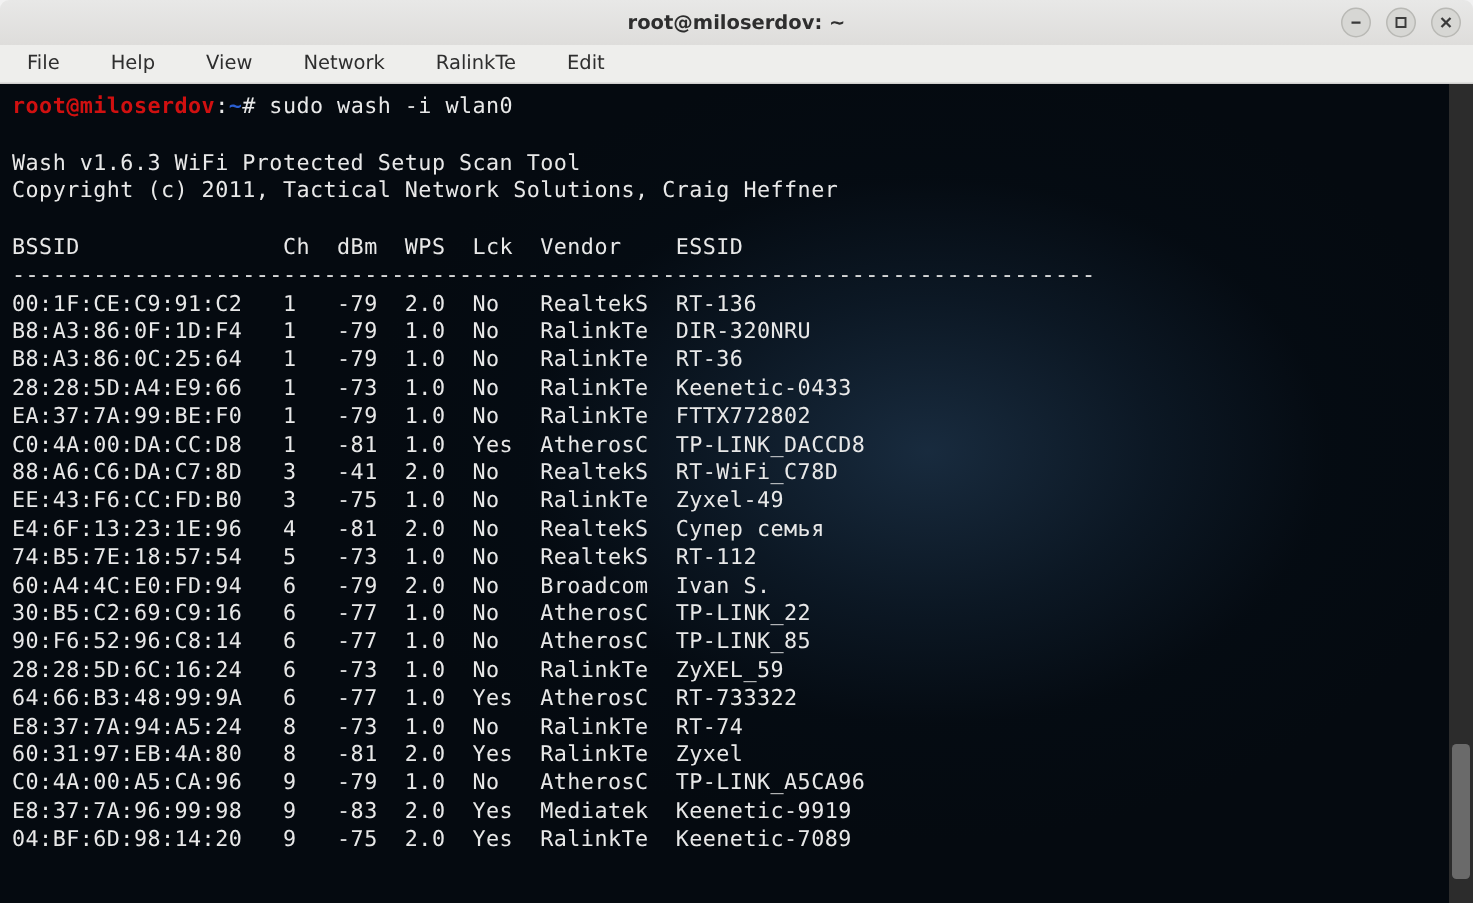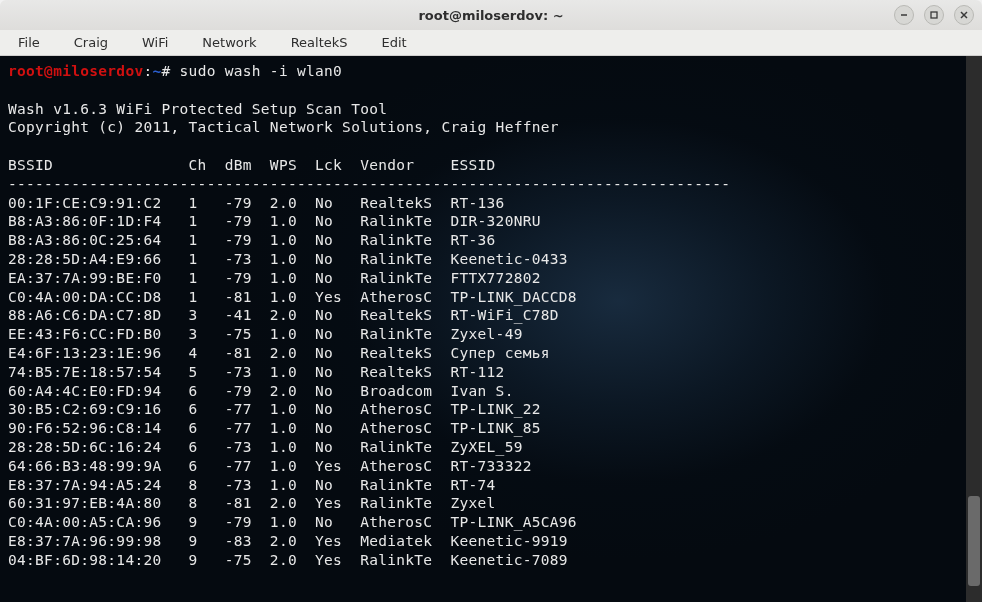--- a/index.html
+++ b/index.html
@@ -136,24 +136,24 @@
       <svg viewBox="0 0 10 10">
           <line x1="2" y1="2" x2="8" y2="8" stroke="#3a3a3a" stroke-width="1.5"></line>
           <line x1="8" y1="2" x2="2" y2="8" stroke="#3a3a3a" stroke-width="1.5"></line>
         </svg>
     </div>
   </div>
 </div>
 
 <div class="menubar">
   <div class="menu-item">File</div>
-  <div class="menu-item">Craig</div>
-  <div class="menu-item">WiFi</div>
+  <div class="menu-item">Help</div>
+  <div class="menu-item">View</div>
   <div class="menu-item">Network</div>
-  <div class="menu-item">RealtekS</div>
+  <div class="menu-item">RalinkTe</div>
   <div class="menu-item">Edit</div>
 </div>
 
 <div class="terminal-wrap">
   <div class="terminal">
     <pre class="lines"><span class="prompt-user">root@miloserdov</span><span class="prompt-colon">:</span><span class="prompt-path">~</span><span class="prompt-hash">#</span><span class="cmd"> sudo wash -i wlan0</span>
 <span></span>
 <span>Wash v1.6.3 WiFi Protected Setup Scan Tool</span>
 <span>Copyright (c) 2011, Tactical Network Solutions, Craig Heffner</span>
 <span></span>

